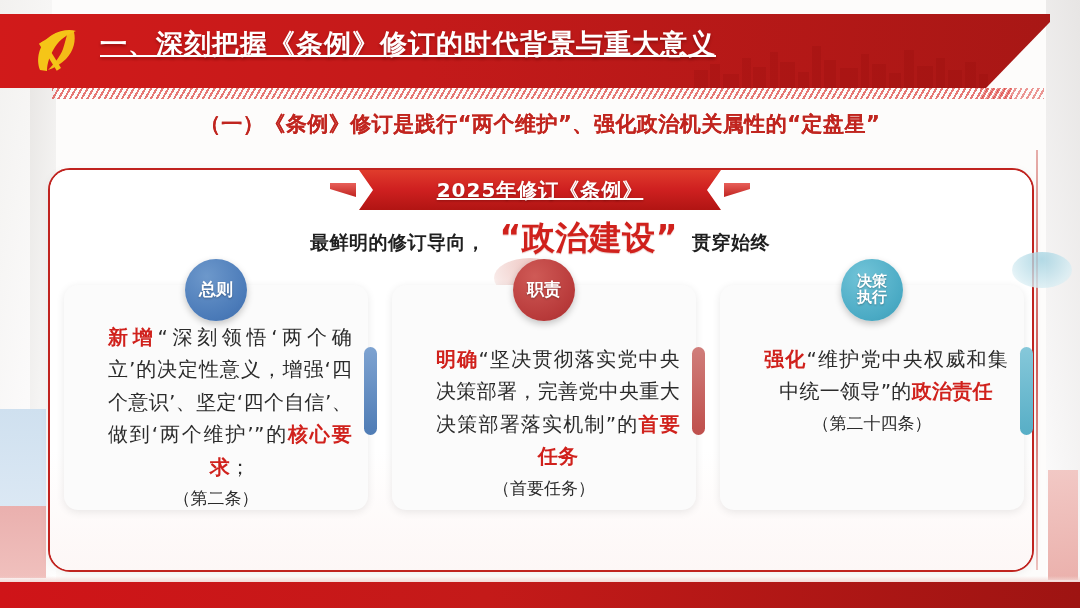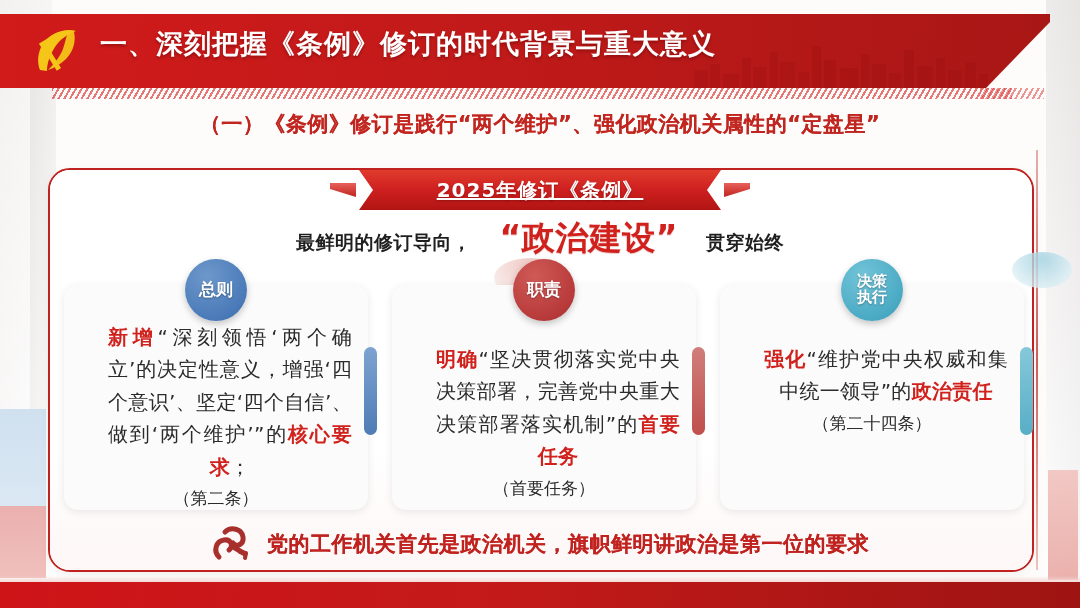--- a/index.html
+++ b/index.html
@@ -34,20 +34,21 @@
   }
   .header-city {
     position:absolute; right:60px; bottom:0; width:300px; height:48px; opacity:.35;
   }
   .emblem { position:absolute; left:30px; top:26px; width:56px; height:50px; z-index:4; }
   .header-title {
     position:absolute; left:100px; top:26px; z-index:5;
     color:#ffffff; font-size:27px; font-weight:bold; letter-spacing:1px;
     text-shadow:0 2px 3px rgba(90,0,0,.45);
     font-family:"DejaVu Sans","Liberation Sans",sans-serif;
+    text-decoration:underline;
   }
   .hatch {
     position:absolute; left:52px; top:88px; width:960px; height:11px; z-index:3;
     background:repeating-linear-gradient(120deg,#d9302c 0 2px,rgba(255,255,255,0) 2px 5px);
     opacity:.65;
   }
   .hatch-r {
     position:absolute; right:36px; top:88px; width:64px; height:11px; z-index:3;
     background:repeating-linear-gradient(120deg,#d9302c 0 2px,rgba(255,255,255,0) 2px 5px);
     opacity:.5;
@@ -93,21 +94,21 @@
   .ribbon-wingL { left:330px; clip-path:polygon(0 0,26px 0,26px 14px,0 6px); }
   .ribbon-wingR { right:330px; clip-path:polygon(0 0,26px 0,26px 6px,0 14px); }
 
   
   .headline {
     position:absolute; left:0; right:0; top:216px; z-index:8;
     display:flex; align-items:baseline; justify-content:center; gap:6px;
   }
   .hl-dark { font-size:19px; font-weight:bold; color:#1f1f1f; letter-spacing:.5px; }
   .hl-red  { font-size:33px; font-weight:bold; color:#d0211c; letter-spacing:.5px;
-             text-shadow:0 1px 1px rgba(170,20,16,.25); margin:0 22px; }
+             text-shadow:0 1px 1px rgba(170,20,16,.25); margin:0 8px; }
 
   
   .wm1 { position:absolute; left:494px; top:258px; width:72px; height:40px; border-radius:50%;
          background:radial-gradient(ellipse at 50% 20%,#e8b1ab,#f5dedb 70%,rgba(255,255,255,0));
          opacity:.7; z-index:2; }
   .wm2 { position:absolute; left:1012px; top:252px; width:60px; height:36px; border-radius:50%;
          background:radial-gradient(ellipse at 50% 20%,#9fd0df,#d8edf3 70%,rgba(255,255,255,0));
          opacity:.8; z-index:2; }
 
   
@@ -266,27 +267,16 @@
       </div>
       <div class="card-tab" style="background:linear-gradient(180deg,#86c8da,#57aec6);"></div>
       <div class="card-body">
         <span class="kw">强化</span><span>“维护党中央权威和集中统一领导”的</span><span class="kw">政治责任</span><span></span>
       </div>
       <div class="card-ref">（第二十四条）</div>
     </div>
 
   </div>
 
-  <div class="footer">
-    <svg class="footer-icon" viewBox="0 0 42 40">
-      <g fill="none" stroke="#a8302c" stroke-width="5" stroke-linecap="round" stroke-linejoin="round">
-        <path d="M8 33 C2 27 5 17 13 16 C20 15 23 22 18 26"></path>
-        <path d="M14 8 C20 2 31 5 32 13 C33 20 26 24 22 19"></path>
-        <path d="M24 24 L34 30"></path>
-        <path d="M29 28 L35 29 L34 34" stroke-width="4"></path>
-      </g>
-    </svg>
-    <span class="footer-text">党的工作机关首先是政治机关，旗帜鲜明讲政治是第一位的要求</span>
-  </div>
 
   <div class="bottombar-fade"></div>
   <div class="bottombar"></div>
 </div>
 
 </body></html>

